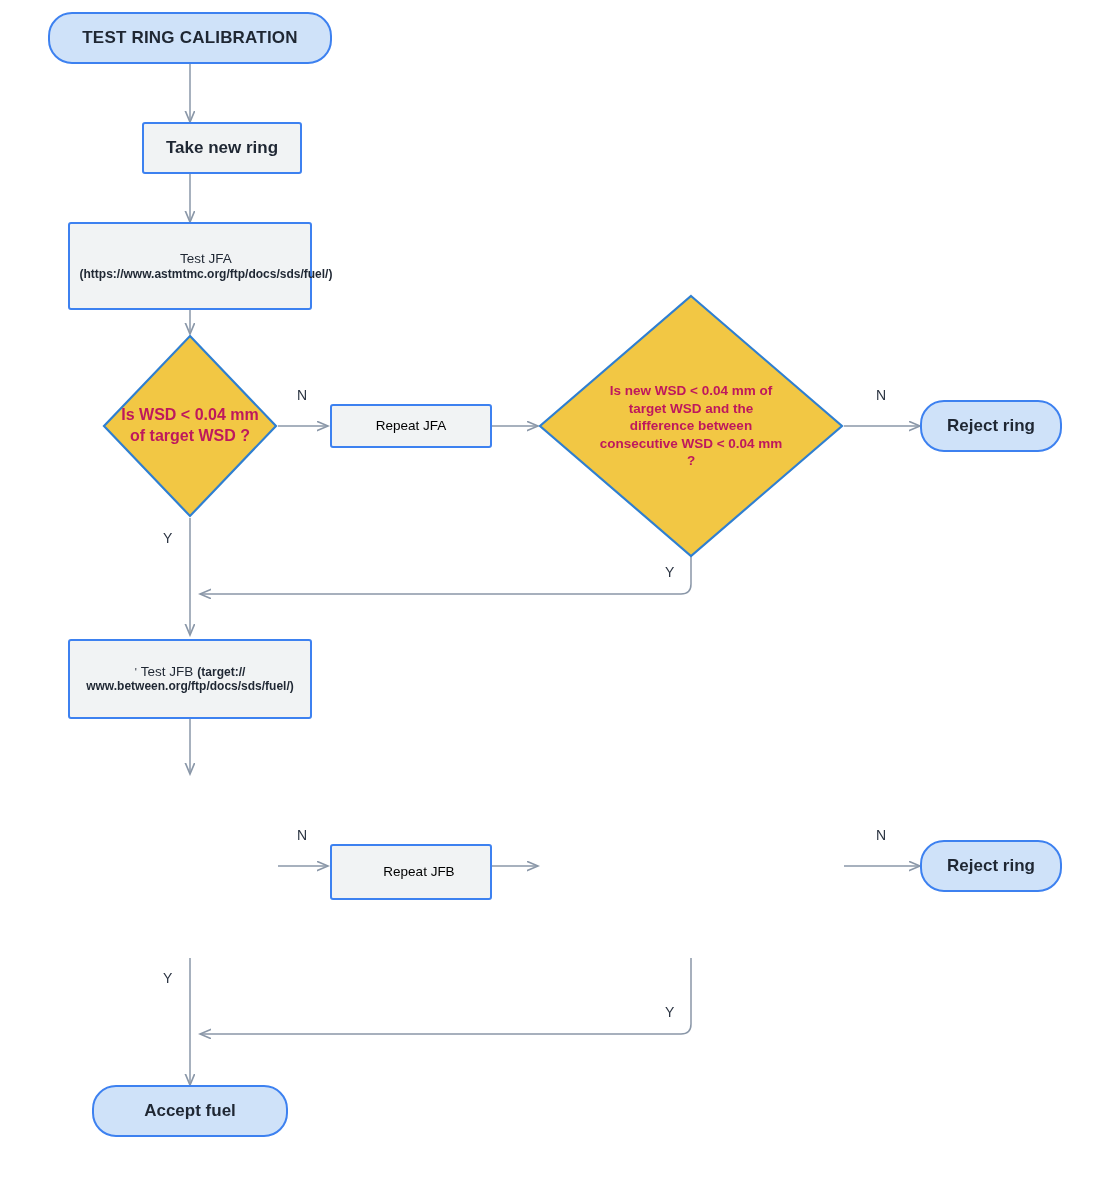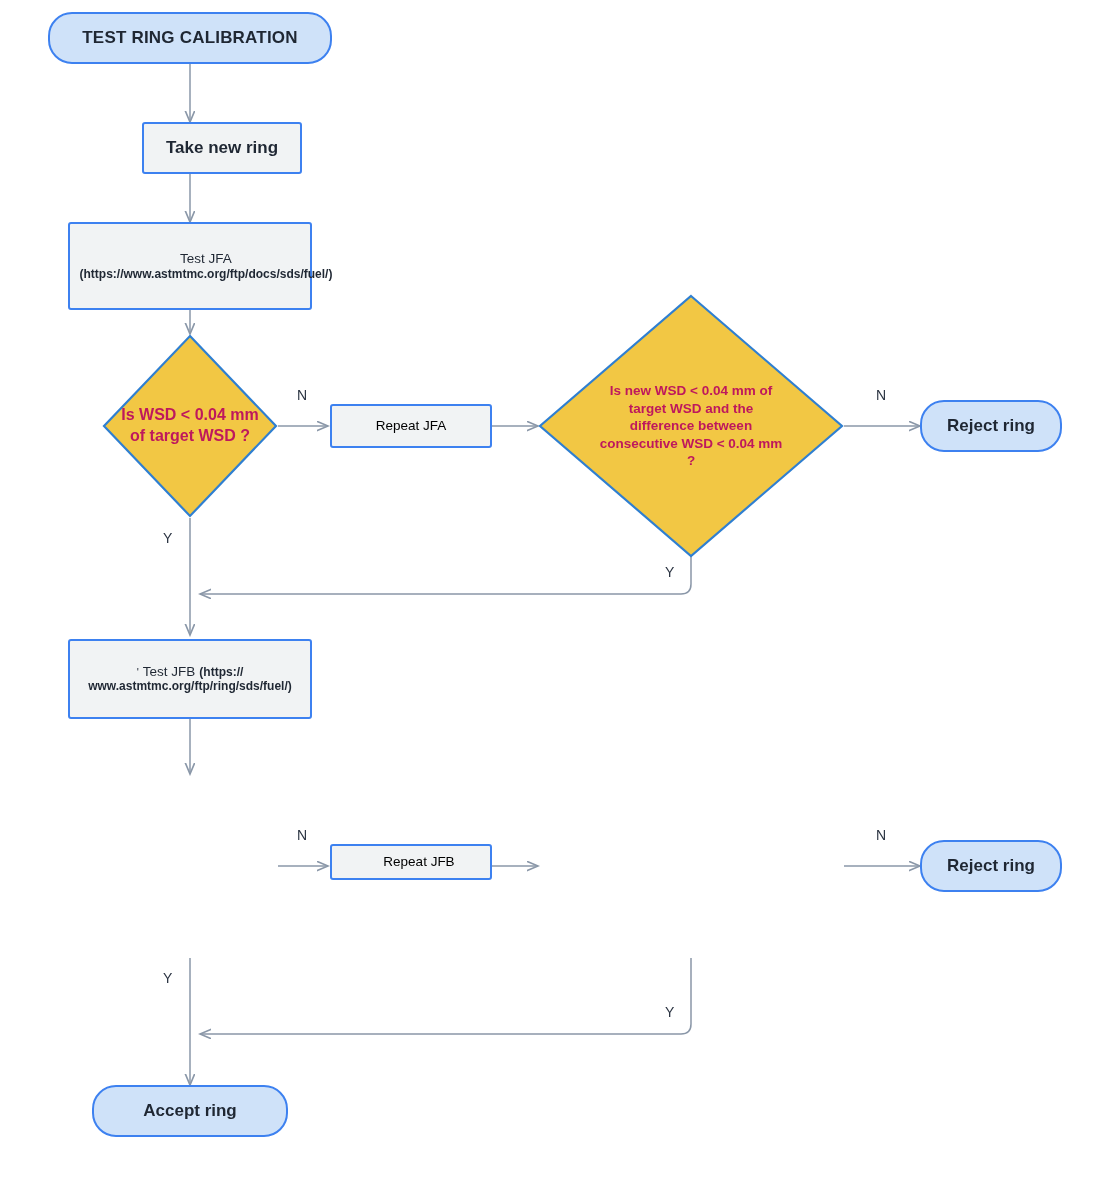--- a/index.html
+++ b/index.html
@@ -192,37 +192,37 @@
   </div>
 
   <div class="node terminator" style="left:920px; top:400px; width:142px; height:52px;">
     <span class="node-label t-pill">Reject ring</span>
   </div>
 
   <div class="node process" style="left:68px; top:639px; width:244px; height:80px; flex-direction:column;">
     <div style="display:flex; align-items:baseline; justify-content:center; gap:4px;">
       <span class="lead" style="font-size:11px;">'</span>
       <span class="lead">Test JFB</span>
-      <span class="t-proc-small">(https://</span>
+      <span class="t-proc-small">(target://</span>
     </div>
-    <span class="node-label t-proc-small">www.astmtmc.org/ftp/ring/sds/fuel/)</span>
-  </div>
-
-
-  <div class="node process" style="left:330px; top:844px; width:162px; height:36px;padding-left:16px;">
+    <span class="node-label t-proc-small">www.between.org/ftp/docs/sds/fuel/)</span>
+  </div>
+
+
+  <div class="node process" style="left:330px; top:844px; width:162px; height:56px;padding-left:16px;">
     <span class="node-label t-repeat">Repeat JFB</span>
   </div>
 
 
   <div class="node terminator" style="left:920px; top:840px; width:142px; height:52px;">
     <span class="node-label t-pill">Reject ring</span>
   </div>
 
   <div class="node terminator" style="left:92px; top:1085px; width:196px; height:52px;">
-    <span class="node-label t-pill">Accept ring</span>
+    <span class="node-label t-pill">Accept fuel</span>
   </div>
 
   <div class="edge-label" style="left:297px; top:388px;">N</div>
   <div class="edge-label" style="left:163px; top:531px;">Y</div>
   <div class="edge-label" style="left:876px; top:388px;">N</div>
   <div class="edge-label" style="left:665px; top:565px;">Y</div>
 
   <div class="edge-label" style="left:297px; top:828px;">N</div>
   <div class="edge-label" style="left:163px; top:971px;">Y</div>
   <div class="edge-label" style="left:876px; top:828px;">N</div>

